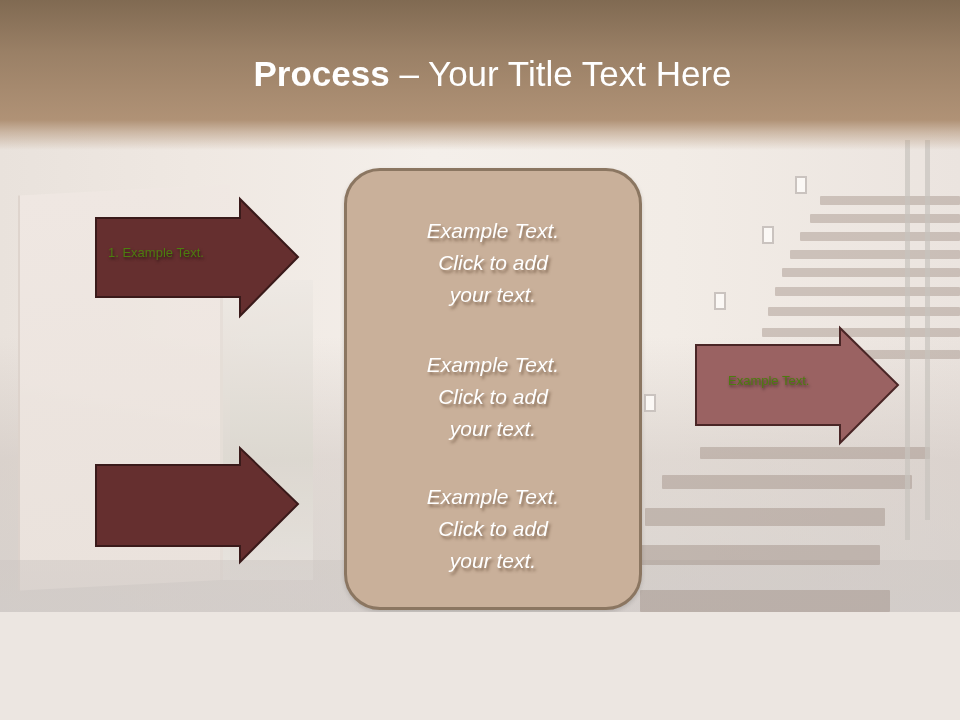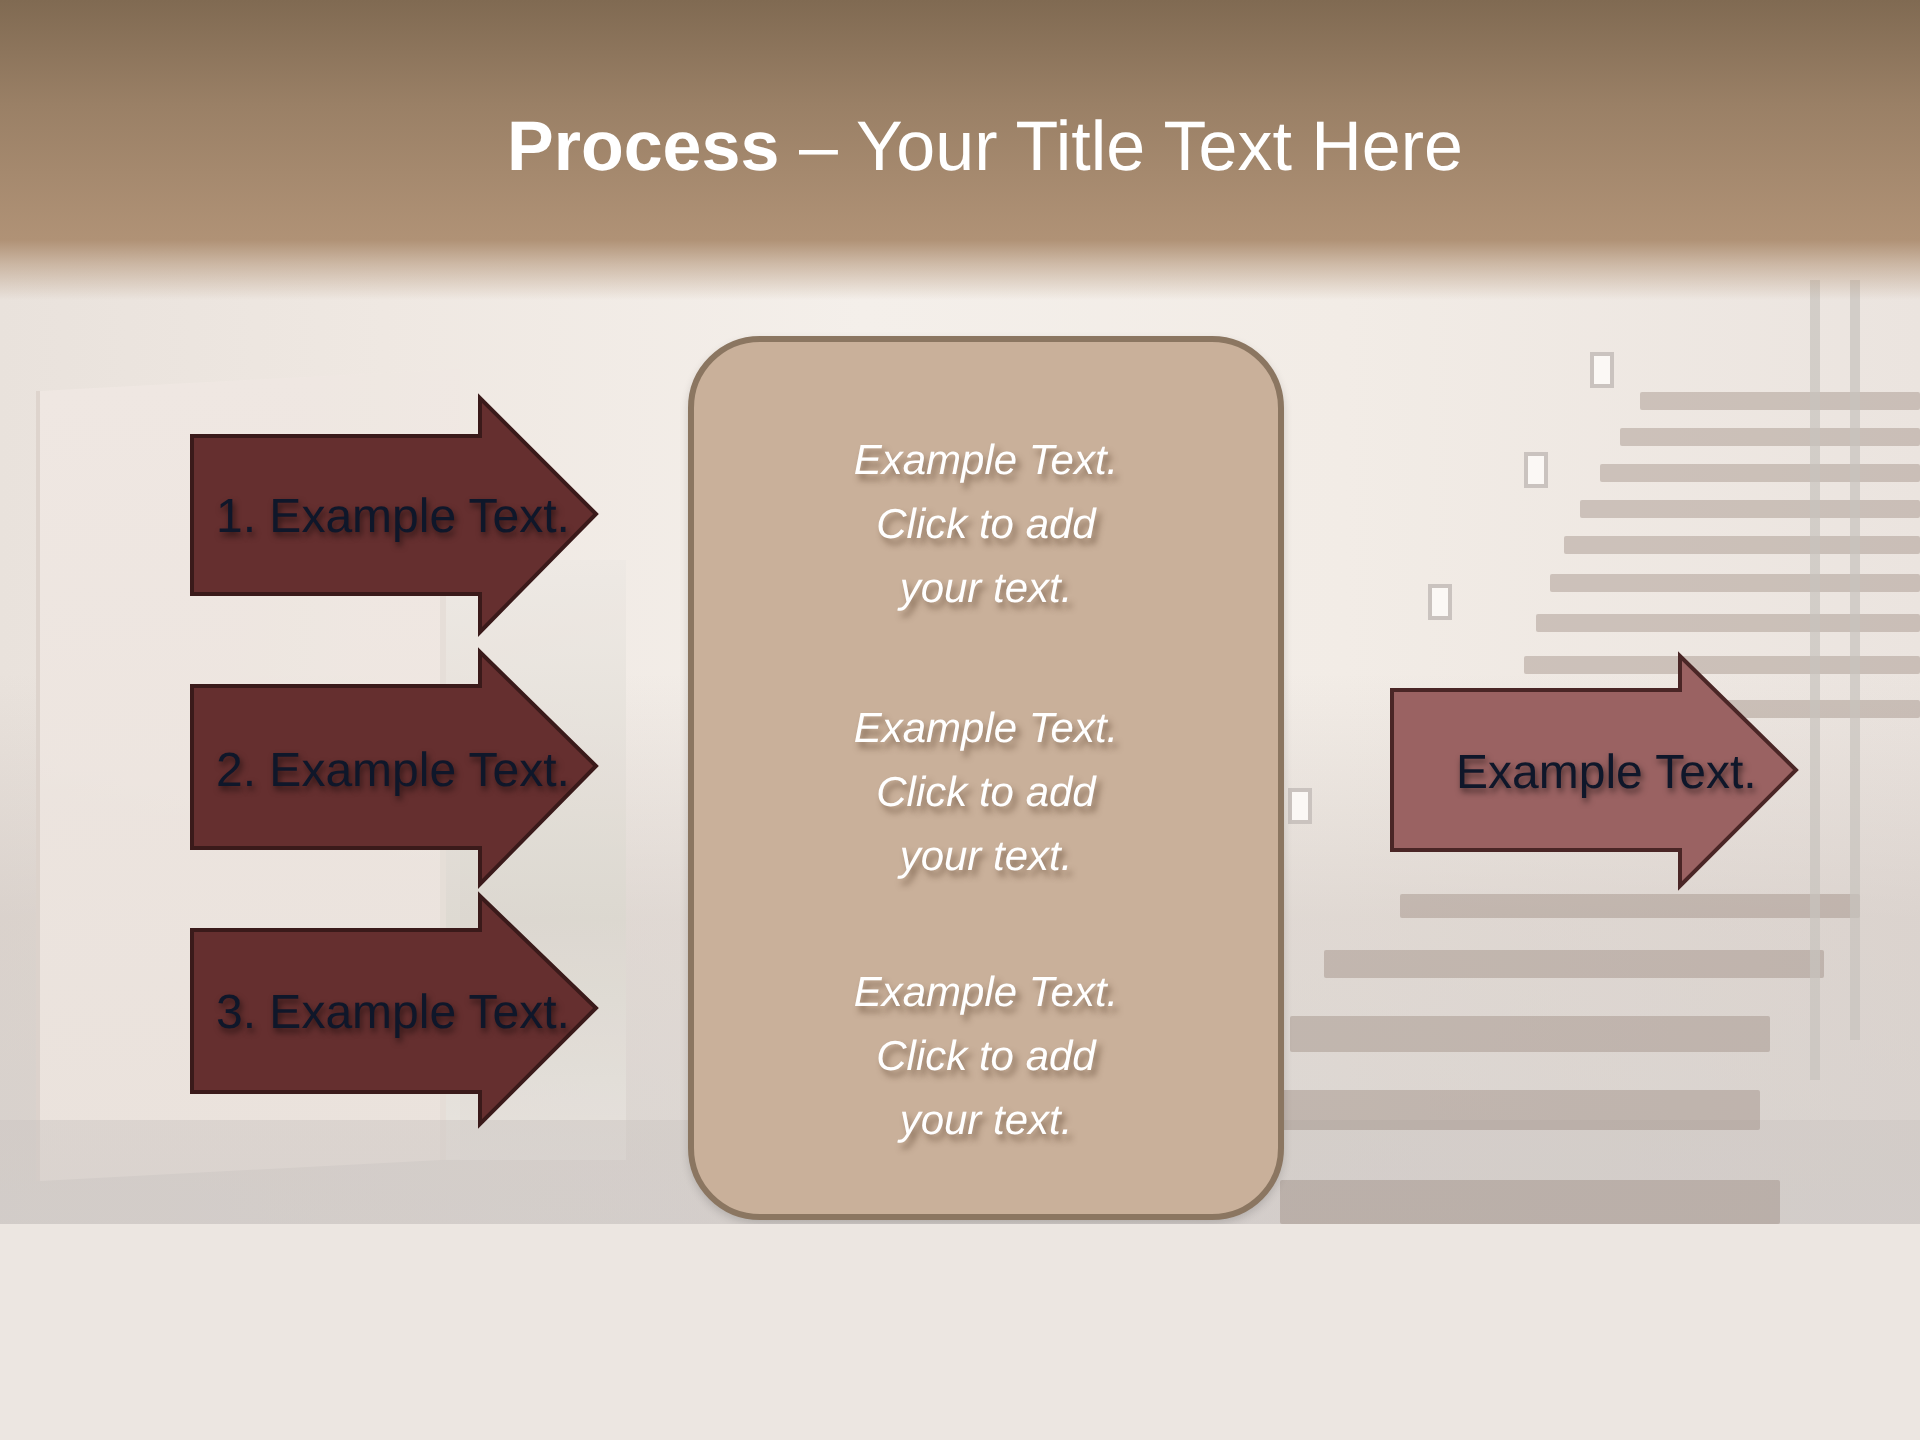--- a/index.html
+++ b/index.html
@@ -55,21 +55,21 @@
     .title {
       position: absolute; left: 0; top: 52px; width: 985px; text-align: center;
       color: #ffffff; font-size: 35px; line-height: 44px;
     }
     .title .bold { font-weight: bold; }
 
     
     .arrow { position: absolute; }
     .arrow svg { position: absolute; left: 0; top: 0; overflow: visible; }
     .arrow .label {
-      position: absolute; color: #0f172a; font-size: 24px;
+      position: absolute; color: #4d7c0f; font-size: 13px;
       text-shadow: 1px 2px 3px rgba(0,0,0,0.55);
       white-space: nowrap;
     }
 
     
     .center-box {
       position: absolute; left: 344px; top: 168px; width: 292px; height: 436px;
       background: #c9b09a; border: 3px solid #8b7661; border-radius: 36px;
       box-shadow: 0 2px 4px rgba(0,0,0,0.15);
     }
@@ -117,32 +117,25 @@
     <span class="bold">Process</span><span> – Your Title Text Here</span>
   </div>
 
   <div class="arrow" style="left:95px;top:198px;width:205px;height:120px;">
     <svg width="205" height="120" viewBox="0 0 205 120">
       <polygon points="1,20 145,20 145,1 203,59 145,118 145,99 1,99" fill="#652f2f" stroke="#3a1a1a" stroke-width="2" stroke-linejoin="miter"></polygon>
     </svg>
     <span class="label" style="left:13px;top:47px;">1. Example Text.</span>
   </div>
 
-  <div class="arrow" style="left:95px;top:325px;width:205px;height:120px;">
-    <svg width="205" height="120" viewBox="0 0 205 120">
-      <polygon points="1,18 145,18 145,1 203,58 145,117 145,99 1,99" fill="#652f2f" stroke="#3a1a1a" stroke-width="2" stroke-linejoin="miter"></polygon>
-    </svg>
-    <span class="label" style="left:13px;top:47px;">2. Example Text.</span>
-  </div>
 
   <div class="arrow" style="left:95px;top:447px;width:205px;height:120px;">
     <svg width="205" height="120" viewBox="0 0 205 120">
       <polygon points="1,18 145,18 145,1 203,57 145,115 145,99 1,99" fill="#652f2f" stroke="#3a1a1a" stroke-width="2" stroke-linejoin="miter"></polygon>
     </svg>
-    <span class="label" style="left:13px;top:46px;">3. Example Text.</span>
   </div>
 
   <div class="center-box">
     <div class="center-text" style="top:44px;">
       <div>Example Text.</div>
       <div>Click  to add</div>
       <div>your text.</div>
     </div>
     <div class="center-text" style="top:178px;">
       <div>Example Text.</div>

